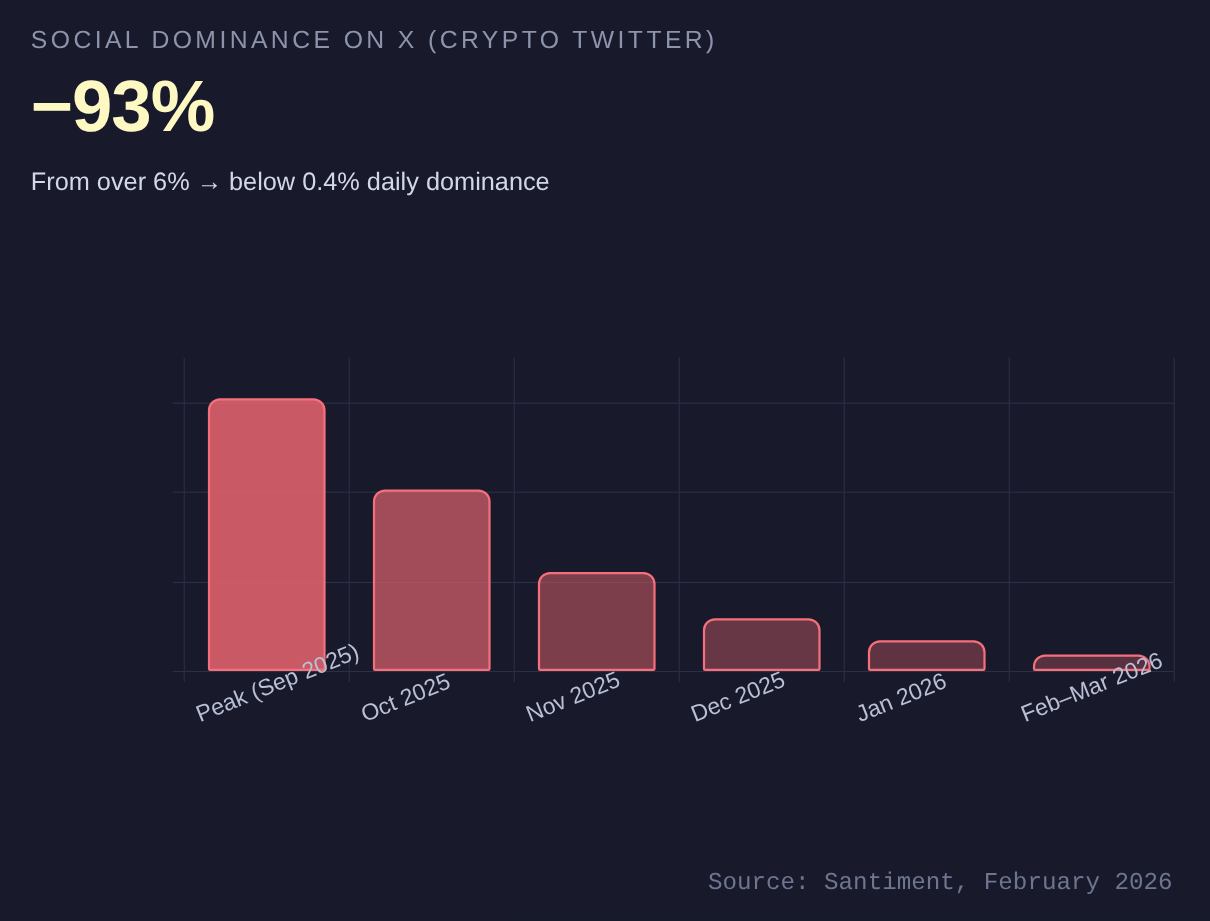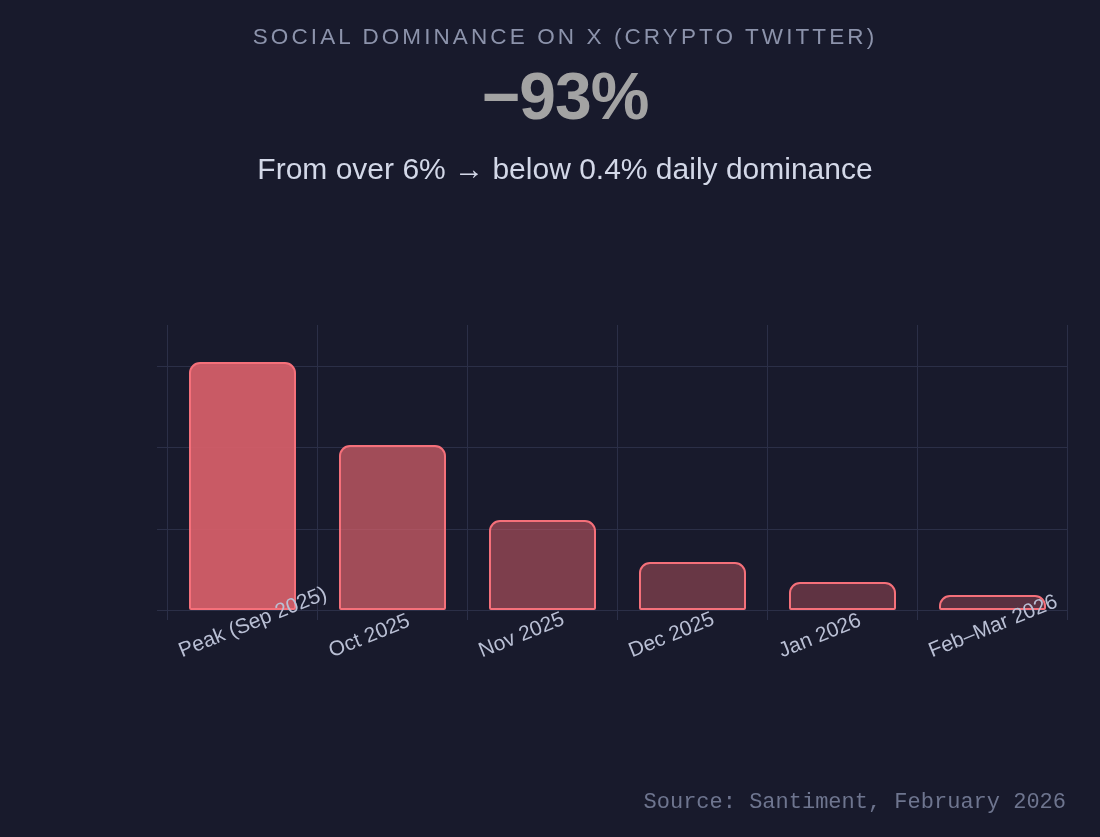--- a/index.html
+++ b/index.html
@@ -10,42 +10,42 @@
     overflow:hidden;
   }
 
   body {
     font-family:"Liberation Sans", sans-serif;
     position:relative;
     color:#cdd2e4;
   }
 
   
-  #header { position:absolute; left:50px; top:24px; width:1030px;text-align:center; }
+  #header { position:absolute; left:28px; top:24px; width:1030px; }
 
   #eyebrow {
     font-size:22.5px;
     letter-spacing:3.1px;
     color:#8c93ab;
     font-weight:400;
     white-space:nowrap;
   }
 
   #headline {
     margin-top:15px;
     font-size:66px;
     line-height:0.95;
     font-weight:bold;
-    color:#a3a3a3;
+    color:#fef9c3;
     letter-spacing:-1px;
   }
 
   #subtitle {
     margin-top:24px;
-    font-size:30px;
+    font-size:23px;
     font-weight:400;
     color:#d3d8e8;
     white-space:nowrap;
   }
 
   
   #chart {
     position:absolute;
     left:0; top:0;
     width:1100px; height:837px;

